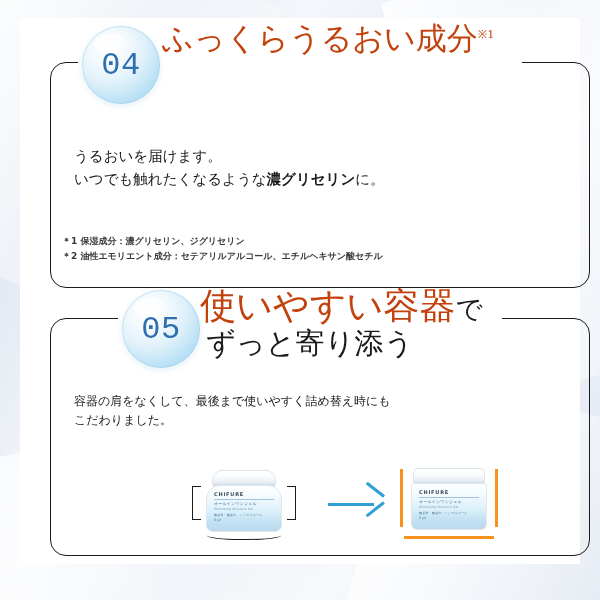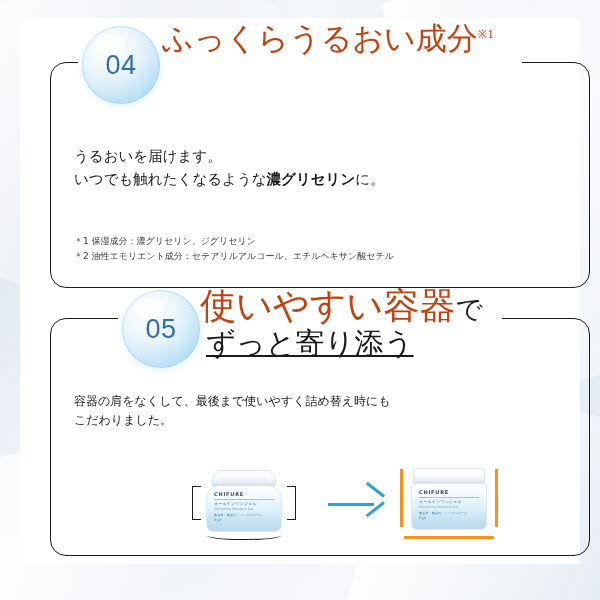--- a/index.html
+++ b/index.html
@@ -84,22 +84,22 @@
     left: 16%;
     top: 10%;
     width: 42%;
     height: 30%;
     border-radius: 50%;
     background: linear-gradient(160deg, rgba(255,255,255,0.95), rgba(255,255,255,0));
   }
   .badge-num {
     position: relative;
     z-index: 2;
-    font-family: Liberation Sans, sans-serif;
-    font-size: 27px;
+    font-family: Liberation Mono, monospace;
+    font-size: 32px;
     color: #2f6fae;
     letter-spacing: 0.5px;
   }
 
   
   .headline {
     position: absolute;
     font-family: "DejaVu Serif", "Liberation Serif", serif;
     color: #2f9fd6;
     line-height: 1.16;
@@ -284,38 +284,38 @@
 
       <div class="headline" style="left: 112px; top: -41px; font-size: 31px;">
         <span class="hl-line"><span class="hl-blue">ふっくらうるおい成分</span><span class="sup hl-blue">※1</span></span>
       </div>
 
       <div class="body-copy" style="left: 24px; top: 83px; font-size: 14.5px;">
         <div>うるおいを届けます。</div>
         <div><span>いつでも触れたくなるような</span><span class="bold">濃グリセリン</span><span>に。</span></div>
       </div>
 
-      <div class="notes" style="left: 24px; top: 172px;">
+      <div class="notes" style="left: 12px; top: 172px; font-weight: bold;">
         <div>＊1 保湿成分：濃グリセリン、ジグリセリン</div>
         <div>＊2 油性エモリエント成分：セテアリルアルコール、エチルヘキサン酸セチル</div>
       </div>
     </div>
 
     <div class="section" style="top: 300px;">
 
       <div class="frame" style="top: 0; height: 238px;"></div>
       <div class="frame-mask" style="left: 68px; width: 384px;"></div>
 
       <div class="badge" style="left: 72px; top: -28px;">
         <span class="badge-num">05</span>
       </div>
 
       <div class="headline" style="left: 150px; top: -33px; font-size: 36px;">
         <span class="hl-line"><span class="hl-blue">使いやすい容器</span><span class="hl-black" style="font-size:0.74em;">で</span></span>
-        <span class="hl-line hl-black" style="font-size: 0.81em; padding-left: 6px; text-decoration: underline;">ずっと寄り添う</span>
+        <span class="hl-line hl-black" style="font-size: 0.81em; padding-left: 6px;">ずっと寄り添う</span>
       </div>
 
       <div class="body-copy" style="left: 24px; top: 74px; font-size: 12px;">
         <div>容器の肩をなくして、最後まで使いやすく詰め替え時にも</div>
         <div>こだわりました。</div>
       </div>
 
       <div class="product-row" style="top: 148px;">
 
         <div class="jar-wrap" style="left: 155px; top: 4px;">

